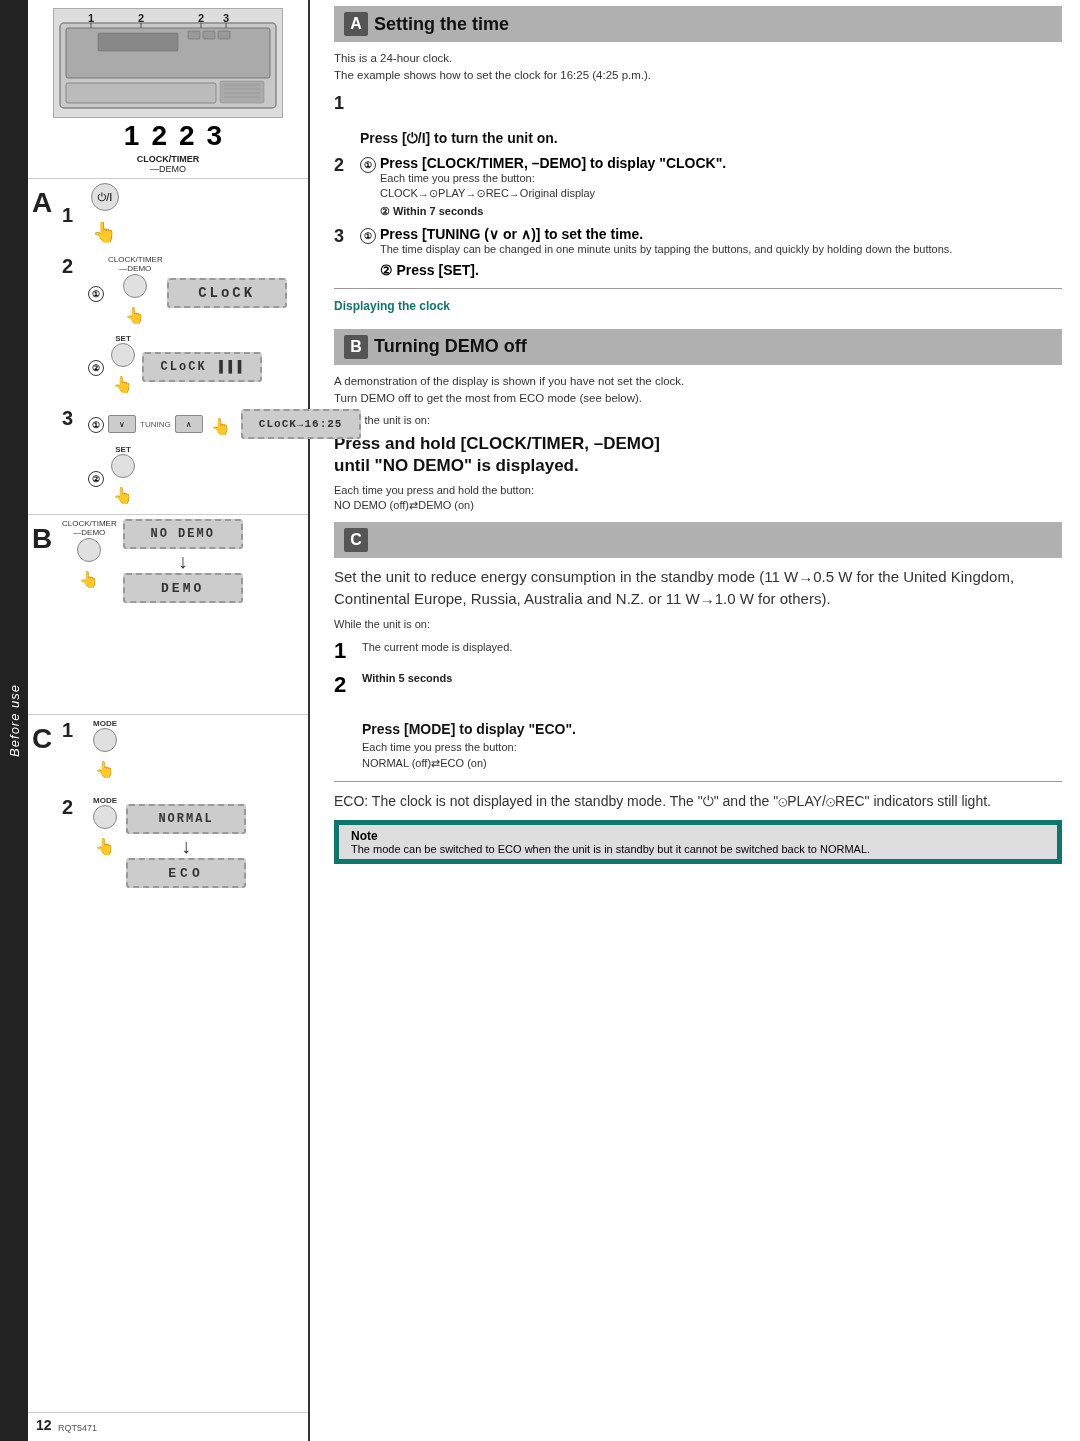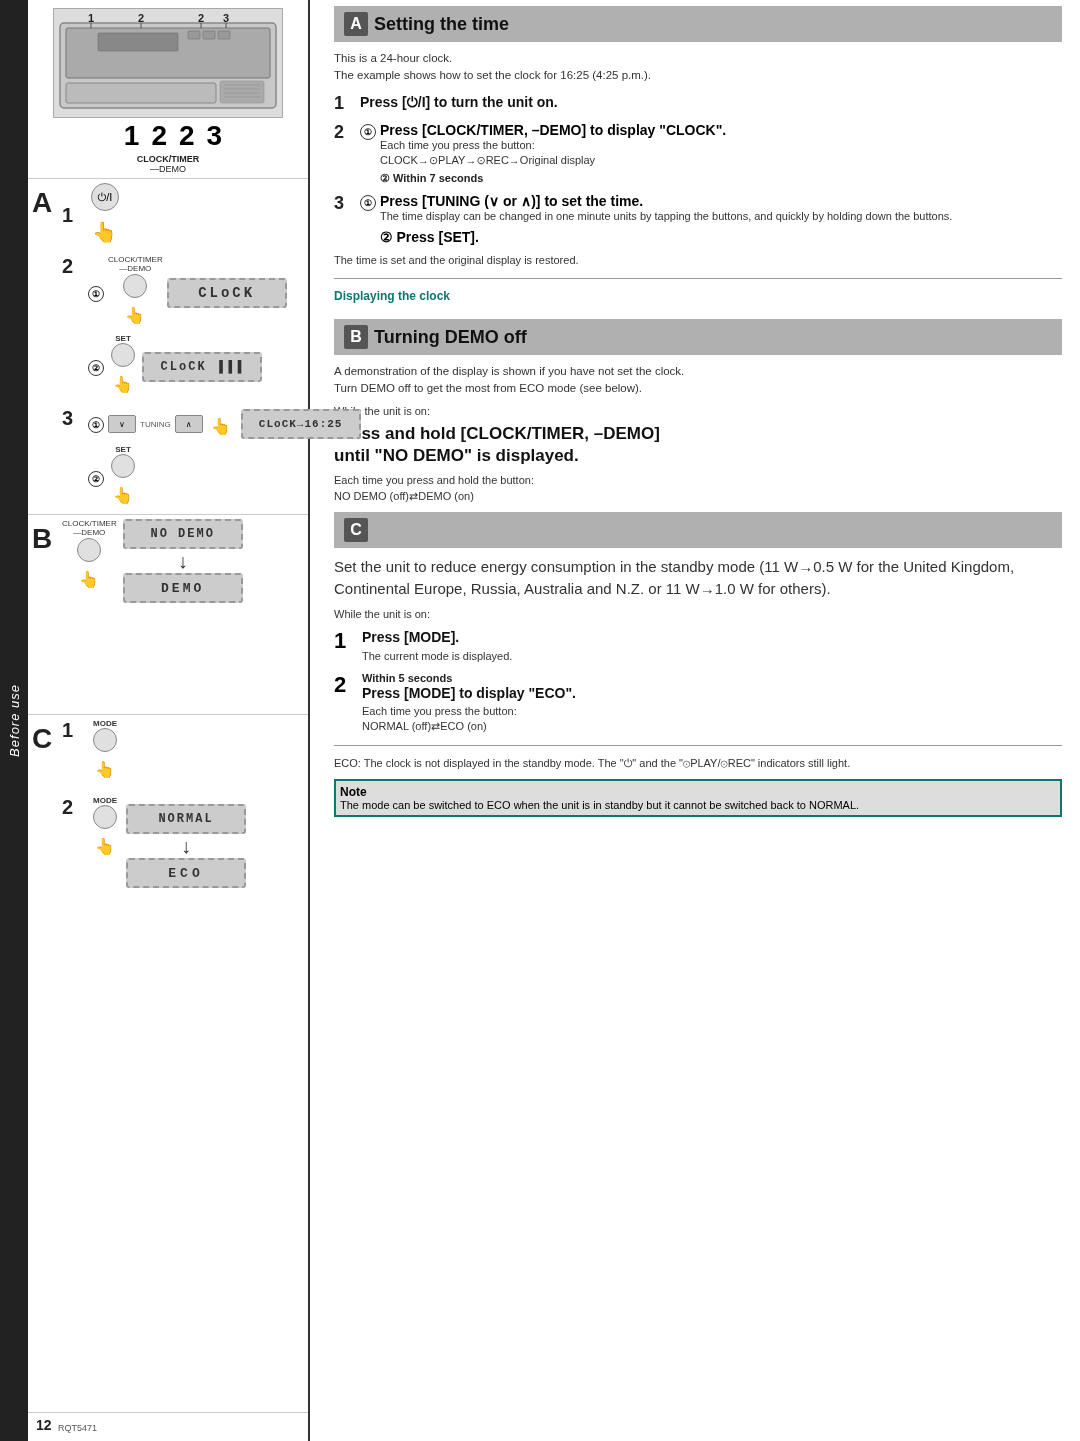--- a/index.html
+++ b/index.html
@@ -284,20 +284,21 @@
 
     .r-step-content {
       flex: 1;
     }
 
     .r-step-title {
       font-size: 14px;
       font-weight: bold;
       color: #111;
       line-height: 1.3;
+      margin-top: 36px;
     }
 
     .r-sub-step {
       display: flex;
       align-items: flex-start;
       gap: 4px;
       margin-bottom: 4px;
     }
 
     .r-sub-num {
@@ -344,22 +345,22 @@
 
     
     .h-rule {
       border: none;
       border-top: 1px solid #999;
       margin: 10px 0;
     }
 
     .note-box {
       background: #ddd;
-      border: 2px solid #0f766e;
-      padding: 4px 4px;
+      border: 5px solid #0f766e;
+      padding: 4px 12px;
       font-size: 11px;
       margin-top: 6px;
     }
 
     .note-title {
       font-weight: bold;
       font-size: 12px;
     }
 
     
@@ -411,21 +412,21 @@
     }
 
     .c-desc {
       font-size: 15px;
       color: #333;
       line-height: 1.5;
       margin-bottom: 6px;
     }
 
     .eco-note {
-      font-size: 11px;
+      font-size: 14px;
       color: #333;
       line-height: 1.4;
       margin-top: 6px;
     }
 
     
     .left-section-a {
       flex: 0 0 auto;
       min-height: 250px;
     }
@@ -668,21 +669,20 @@
             <div class="r-sub-title">Press [TUNING (∨ or ∧)] to set the time.</div>
             <div class="r-sub-desc">The time display can be changed in one minute units by tapping the buttons, and quickly by holding down the buttons.</div>
           </div>
         </div>
         <div style="margin-left:20px;margin-top:4px;">
           <div class="r-sub-title">② Press [SET].</div>
         </div>
       </div>
     </div>
 
-    <div class="r-step-desc" style="margin-bottom:6px;">The time is set and the original display is restored.</div>
 
     <hr class="h-rule">
 
     <div class="display-note">
       <div class="display-note-title">Displaying the clock</div>
     </div>
   </div>
 
   <div class="b-section">
     <div class="section-header">
@@ -713,21 +713,20 @@
 
     <div class="c-desc">
       Set the unit to reduce energy consumption in the standby mode (11 W→0.5 W for the United Kingdom, Continental Europe, Russia, Australia and N.Z. or 11 W→1.0 W for others).
     </div>
 
     <div class="r-step-desc" style="margin-bottom:6px;">While the unit is on:</div>
 
     <div class="r-step">
       <div style="font-size:22px;font-weight:bold;min-width:22px;">1</div>
       <div class="r-step-content">
-        <div class="r-step-title">Press [MODE].</div>
         <div class="r-step-desc">The current mode is displayed.</div>
       </div>
     </div>
 
     <div class="r-step">
       <div style="font-size:22px;font-weight:bold;min-width:22px;">2</div>
       <div class="r-step-content">
         <div class="within-label">Within 5 seconds</div>
         <div class="r-step-title">Press [MODE] to display "ECO".</div>
         <div class="r-step-desc">Each time you press the button:<br>NORMAL (off)⇄ECO (on)</div>

